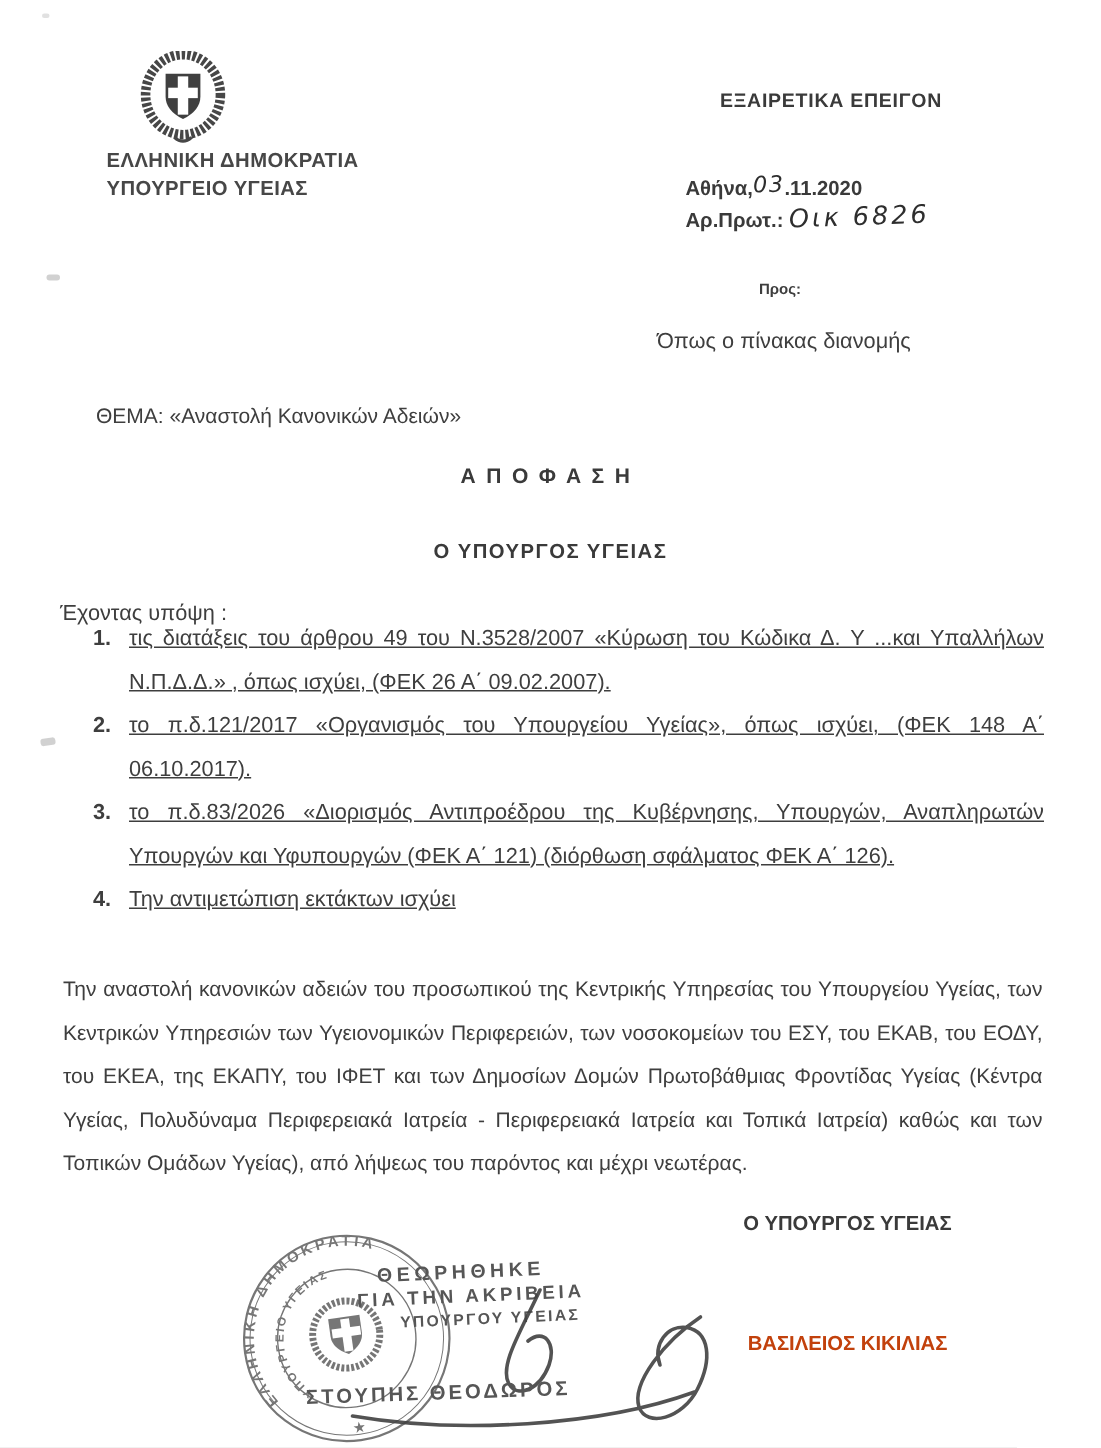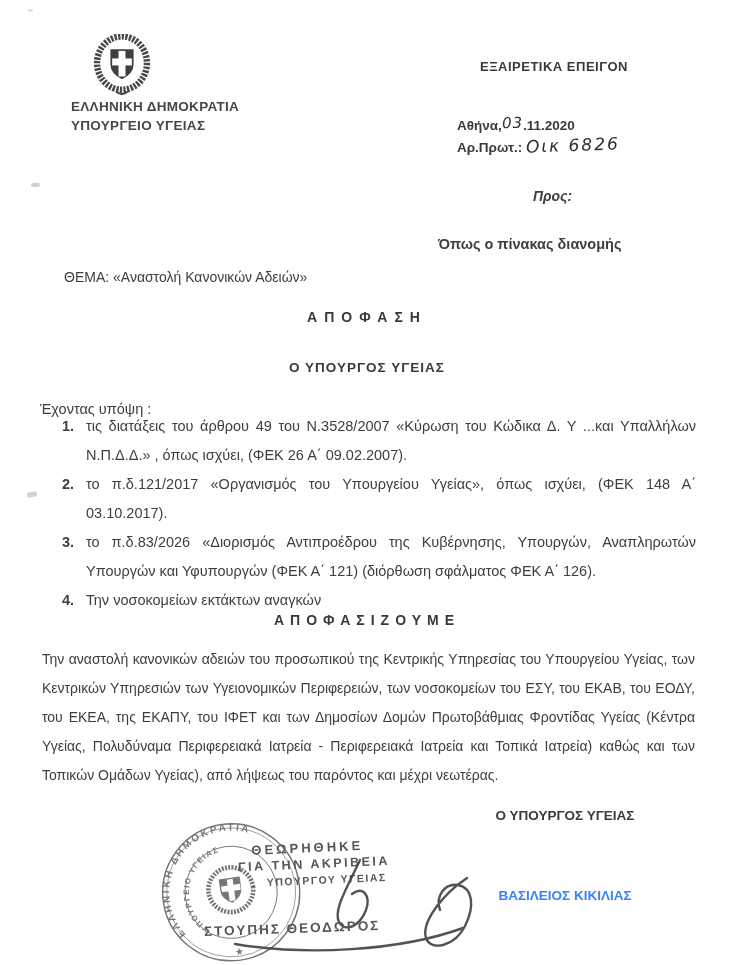--- a/index.html
+++ b/index.html
@@ -13,43 +13,43 @@
   .sender{position:absolute;left:71px;top:98px;font-size:13.5px;font-weight:bold;
     line-height:18.5px;color:#474747;letter-spacing:.3px;}
   .urgency{position:absolute;left:456px;top:59px;font-size:13px;font-weight:bold;
     letter-spacing:.5px;color:#3a3a3a;padding-left:24px;}
   .dateline{position:absolute;left:457px;top:116px;font-size:13.5px;font-weight:bold;color:#3a3a3a;}
   .protocol{position:absolute;left:457px;top:136px;font-size:13.5px;font-weight:bold;color:#3a3a3a;}
   .hand{font-style:italic;font-weight:normal;font-size:17px;letter-spacing:2px;color:#2e2e2e;
     display:inline-block;transform:rotate(-2deg);position:relative;top:-1px;
     font-family:"DejaVu Sans",sans-serif;}
   .hand-day{font-size:15px;letter-spacing:1px;top:-2px;}
-  .to-label{position:absolute;left:533px;top:188px;font-size:14px;font-weight:bold;font-style:italic;}
-  .to-value{position:absolute;left:438px;top:220px;font-size:14.5px;font-weight:bold;margin-top:16px;}
+  .to-label{position:absolute;left:506px;top:188px;font-size:10px;font-weight:bold;}
+  .to-value{position:absolute;left:438px;top:220px;font-size:14.5px;font-weight:normal;}
   
   .subject{position:absolute;left:64px;top:269px;font-size:14px;}
   .subject .lbl{font-weight:normal;}
   .h-center{position:absolute;left:0;width:734px;text-align:center;font-weight:bold;color:#3a3a3a;}
   .h-apofasi{top:309px;font-size:14px;letter-spacing:7px;}
   .h-minister{top:360px;font-size:13.5px;letter-spacing:1px;}
   .h-decide{top:612px;font-size:14px;letter-spacing:6px;}
   .having{position:absolute;left:40px;top:385px;font-size:14.5px;margin-top:16px;}
   
   .list{position:absolute;left:62px;top:412px;width:634px;}
   .item{display:flex;margin-bottom:1px;}
   .item .num{width:24px;flex:none;font-weight:bold;font-size:14.5px;line-height:28.5px;}
-  .item .txt{flex:1;font-size:14.5px;line-height:28.5px;text-align:justify;}
+  .item .txt{flex:1;font-size:14.5px;line-height:28.5px;text-align:justify;text-decoration:underline;}
   
   .body-par{position:absolute;left:42px;top:645px;width:653px;font-size:14px;
     line-height:29px;text-align:justify;}
   
   .sig-title{position:absolute;left:465px;top:808px;width:200px;text-align:center;
     font-weight:bold;font-size:13.5px;color:#3a3a3a;}
   .sig-name{position:absolute;left:465px;top:888px;width:200px;text-align:center;
-    font-weight:bold;font-size:13.5px;color:#3b82f6;}
+    font-weight:bold;font-size:13.5px;color:#c2410c;}
   
   .stamp{position:absolute;left:152px;top:812px;width:158px;height:158px;
     transform:rotate(-8deg);opacity:.85;}
   .certify{position:absolute;left:238px;top:840px;transform:rotate(-2.5deg);color:#565656;}
   .certify .c1{font-size:13px;font-weight:bold;letter-spacing:3px;margin-left:14px;}
   .certify .c2{font-size:12.5px;font-weight:bold;letter-spacing:2.5px;margin-top:2px;}
   .certify .c3{font-size:10.5px;font-weight:bold;letter-spacing:1.5px;margin-top:3px;margin-left:28px;}
   .certifier{position:absolute;left:204px;top:921px;font-size:13.5px;font-weight:bold;
     letter-spacing:2px;color:#565656;transform:rotate(-2deg);}
   .signature{position:absolute;left:195px;top:838px;width:300px;height:127px;}
@@ -91,33 +91,32 @@
   <div class="h-center h-minister">Ο ΥΠΟΥΡΓΟΣ ΥΓΕΙΑΣ</div>
   <div class="having">Έχοντας υπόψη :</div>
 
   <div class="list">
     <div class="item">
       <span class="num">1.</span>
       <span class="txt">τις διατάξεις του άρθρου 49 του Ν.3528/2007 «Κύρωση του Κώδικα Δ. Υ ...και Υπαλλήλων Ν.Π.Δ.Δ.» , όπως ισχύει, (ΦΕΚ 26 Α΄ 09.02.2007).</span>
     </div>
     <div class="item">
       <span class="num">2.</span>
-      <span class="txt">το π.δ.121/2017 «Οργανισμός του Υπουργείου Υγείας», όπως ισχύει, (ΦΕΚ 148 Α΄ 03.10.2017).</span>
+      <span class="txt">το π.δ.121/2017 «Οργανισμός του Υπουργείου Υγείας», όπως ισχύει, (ΦΕΚ 148 Α΄ 06.10.2017).</span>
     </div>
     <div class="item">
       <span class="num">3.</span>
       <span class="txt">το π.δ.83/2026 «Διορισμός Αντιπροέδρου της Κυβέρνησης, Υπουργών, Αναπληρωτών Υπουργών και Υφυπουργών (ΦΕΚ Α΄ 121) (διόρθωση σφάλματος ΦΕΚ Α΄ 126).</span>
     </div>
     <div class="item">
       <span class="num">4.</span>
-      <span class="txt">Την νοσοκομείων εκτάκτων αναγκών</span>
+      <span class="txt">Την αντιμετώπιση εκτάκτων ισχύει</span>
     </div>
   </div>
 
-  <div class="h-center h-decide">ΑΠΟΦΑΣΙΖΟΥΜΕ</div>
   <div class="body-par">Την αναστολή κανονικών αδειών του προσωπικού της Κεντρικής Υπηρεσίας του Υπουργείου Υγείας, των Κεντρικών Υπηρεσιών των Υγειονομικών Περιφερειών, των νοσοκομείων του ΕΣΥ, του ΕΚΑΒ, του ΕΟΔΥ, του ΕΚΕΑ, της ΕΚΑΠΥ, του ΙΦΕΤ και των Δημοσίων Δομών Πρωτοβάθμιας Φροντίδας Υγείας (Κέντρα Υγείας, Πολυδύναμα Περιφερειακά Ιατρεία - Περιφερειακά Ιατρεία και Τοπικά Ιατρεία) καθώς και των Τοπικών Ομάδων Υγείας), από λήψεως του παρόντος και μέχρι νεωτέρας.</div>
 
   <div class="sig-title">Ο ΥΠΟΥΡΓΟΣ ΥΓΕΙΑΣ</div>
   <div class="sig-name">ΒΑΣΙΛΕΙΟΣ ΚΙΚΙΛΙΑΣ</div>
 
   <svg class="stamp" viewBox="0 0 240 240">
     <defs>
       <path id="arcOuter" d="M 43,176 A 94,94 0 1 1 197,176"></path>
       <path id="arcInner" d="M 79,171 A 64,64 0 1 1 161,171"></path>
     </defs>

